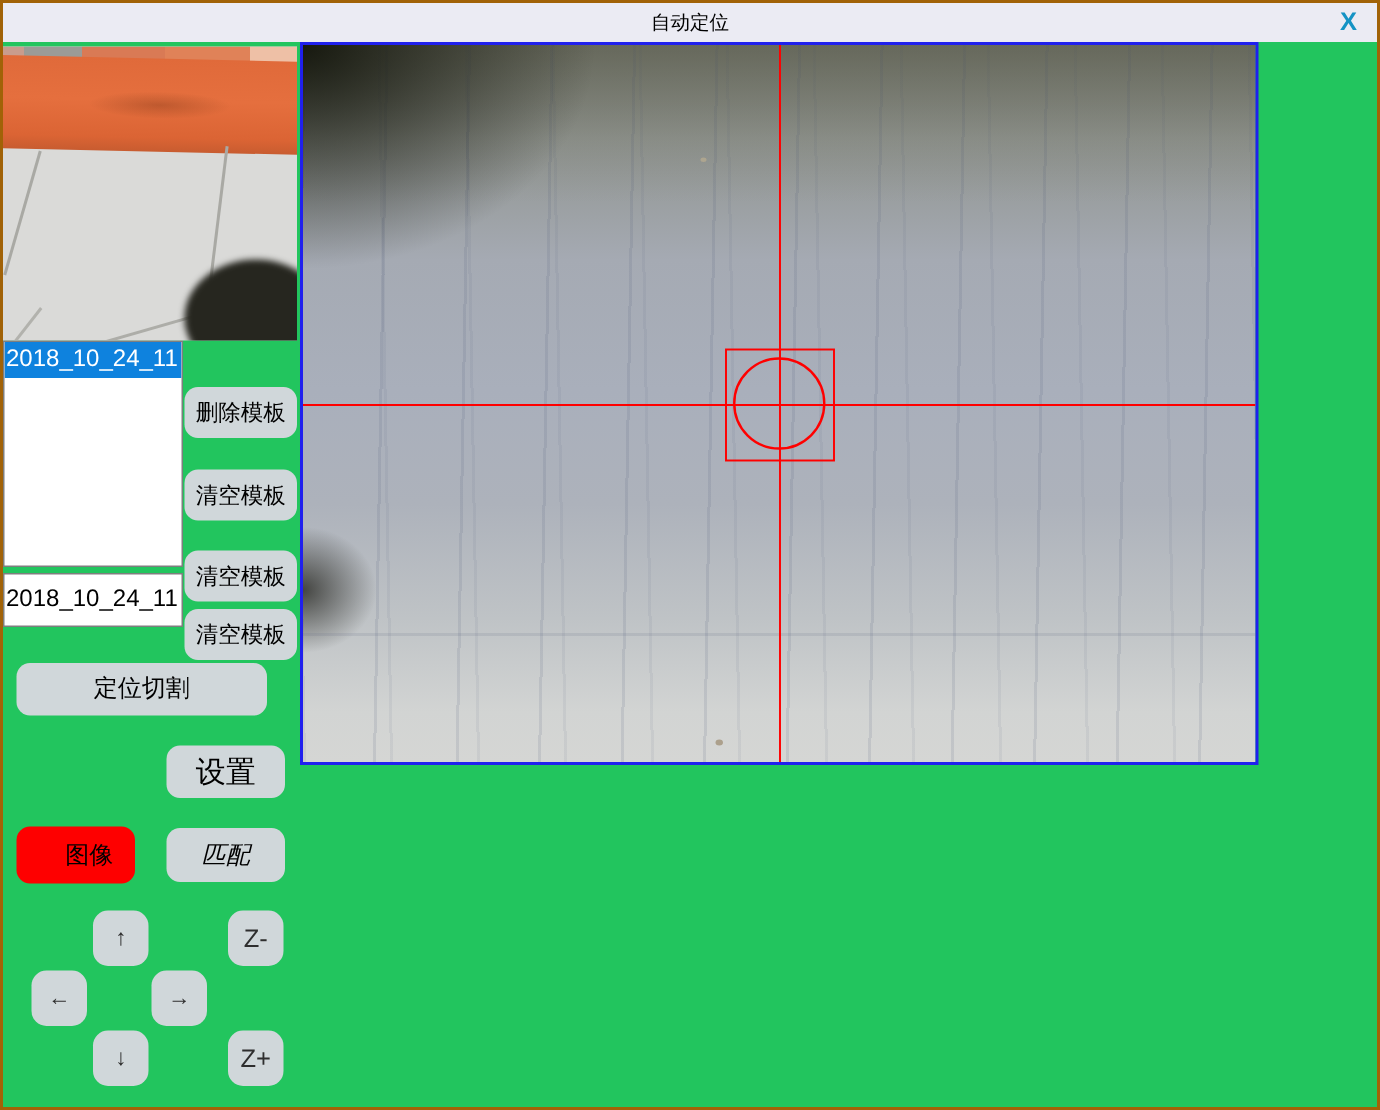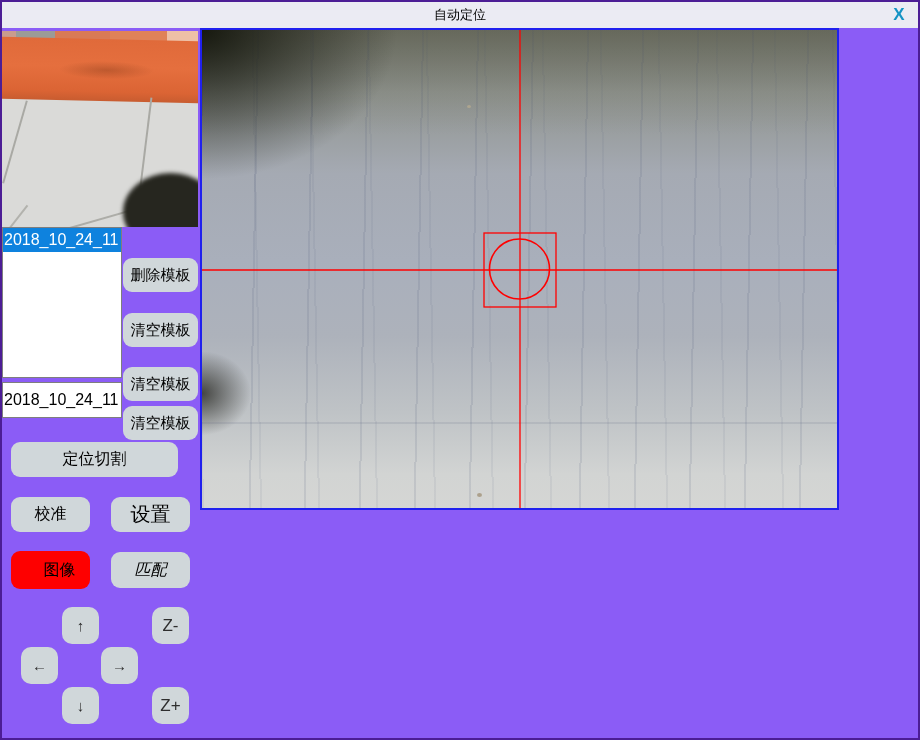--- a/index.html
+++ b/index.html
@@ -1,19 +1,19 @@
 <!DOCTYPE html>
 <html><head>
 <meta charset="utf-8">
 <style>
   html,body{margin:0;padding:0;background:#cfcfcf;}
   *{box-sizing:border-box;}
   .win{
     position:relative;width:920px;height:740px;
-    border:2px solid #4c1d95;background:#8b5cf6;
+    border:2px solid #a16207;background:#22c55e;
     font-family:"Liberation Sans","DejaVu Sans",sans-serif;
     overflow:hidden;
   }
   
   .titlebar{
     position:absolute;left:0;top:0;right:0;height:26px;
     background:#ebebf3;display:flex;align-items:center;justify-content:center;
   }
   .title{font-size:13px;color:#000;}
   .close-x{
@@ -125,21 +125,20 @@
   </div>
 
   <input class="name-input" type="text" value="2018_10_24_11" style="">
 
   <button class="btn btn-tpl btn-del">删除模板</button>
   <button class="btn btn-tpl btn-clr">清空模板</button>
   <button class="btn btn-tpl btn-eng">清空模板</button>
   <button class="btn btn-tpl btn-add">清空模板</button>
 
   <button class="btn btn-cut">定位切割</button>
-  <button class="btn btn-cal">校准</button>
   <button class="btn btn-set">设置</button>
   <button class="btn btn-img">图像</button>
   <button class="btn btn-match">匹配</button>
 
   <button class="btn btn-jog jog-up">
     <span>↑</span>
   </button>
   <button class="btn btn-jog jog-zm">
     <span>Z-</span>
   </button>

